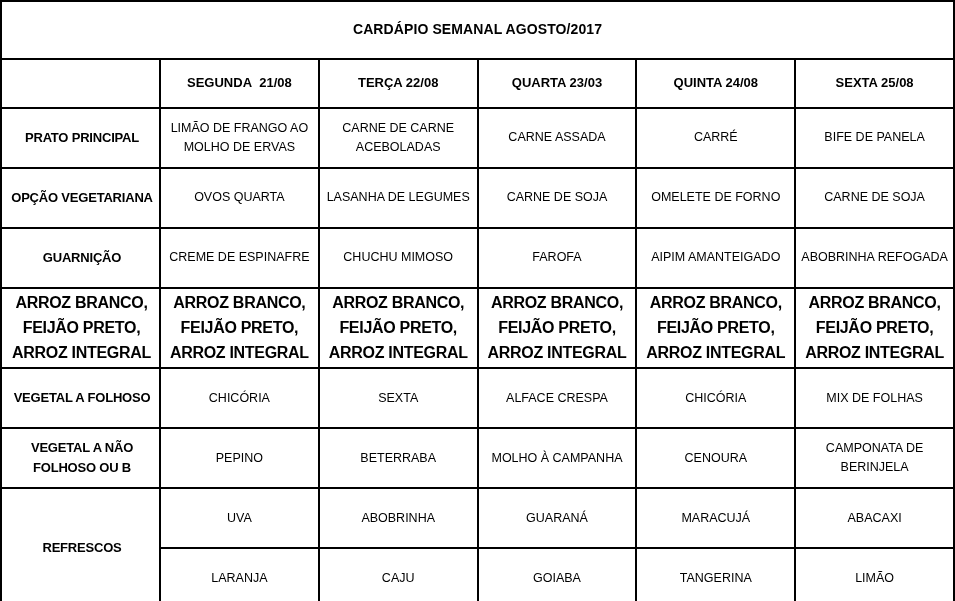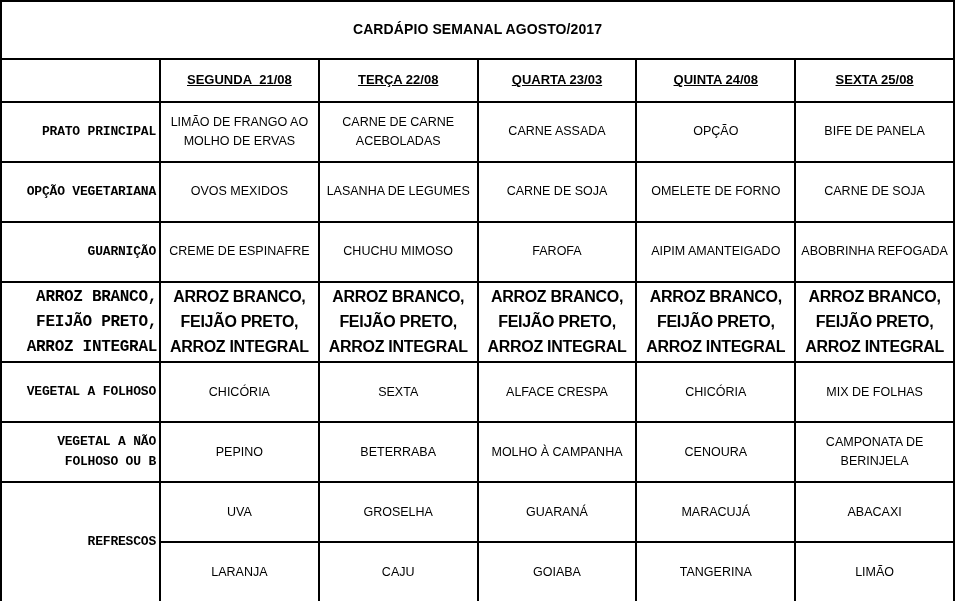--- a/index.html
+++ b/index.html
@@ -17,29 +17,29 @@
     text-align:center;vertical-align:middle;
     padding:2px 4px;
     font-size:12.5px;line-height:1.55;
     font-weight:normal;
     overflow:hidden;
   }
   tr.title-row{height:58px;}
   tr.title-row td{
     font-size:14px;font-weight:bold;letter-spacing:0.1px;
   }
-  tr.header-row{height:43px;text-decoration:underline;}
+  tr.header-row{height:49px;}
   tr.header-row th{
     font-size:13px;font-weight:bold;
   }
   tr.r{height:60px;}
   td.label{
-    text-align:right;font-weight:bold;
+    text-align:center;font-weight:bold;
     font-size:13px;letter-spacing:-0.2px;
-    padding-left:6px;padding-right:3px;font-family:Liberation Mono, monospace;
+    padding-left:6px;padding-right:3px;
   }
   td.tight{
     font-size:16px;letter-spacing:-0.3px;font-weight:bold;
     padding-left:2px;padding-right:2px;
   }
   td.label.tight{padding-left:4px;}
 </style>
 </head>
 <body>
 
@@ -64,27 +64,27 @@
       <th>QUARTA 23/03</th>
       <th>QUINTA 24/08</th>
       <th>SEXTA 25/08</th>
     </tr>
 
     <tr class="r">
       <td class="label">PRATO PRINCIPAL</td>
       <td>LIMÃO DE FRANGO AO MOLHO DE ERVAS</td>
       <td>CARNE DE CARNE ACEBOLADAS</td>
       <td>CARNE ASSADA</td>
-      <td>OPÇÃO</td>
+      <td>CARRÉ</td>
       <td>BIFE DE PANELA</td>
     </tr>
 
     <tr class="r">
       <td class="label">OPÇÃO VEGETARIANA</td>
-      <td>OVOS MEXIDOS</td>
+      <td>OVOS QUARTA</td>
       <td>LASANHA DE LEGUMES</td>
       <td>CARNE DE SOJA</td>
       <td>OMELETE DE FORNO</td>
       <td>CARNE DE SOJA</td>
     </tr>
 
     <tr class="r">
       <td class="label">GUARNIÇÃO</td>
       <td>CREME DE ESPINAFRE</td>
       <td>CHUCHU MIMOSO</td>
@@ -116,21 +116,21 @@
       <td>PEPINO</td>
       <td>BETERRABA</td>
       <td>MOLHO À CAMPANHA</td>
       <td>CENOURA</td>
       <td>CAMPONATA DE BERINJELA</td>
     </tr>
 
     <tr class="r">
       <td class="label" rowspan="2">REFRESCOS</td>
       <td>UVA</td>
-      <td>GROSELHA</td>
+      <td>ABOBRINHA</td>
       <td>GUARANÁ</td>
       <td>MARACUJÁ</td>
       <td>ABACAXI</td>
     </tr>
 
     <tr class="r">
       <td>LARANJA</td>
       <td>CAJU</td>
       <td>GOIABA</td>
       <td>TANGERINA</td>

